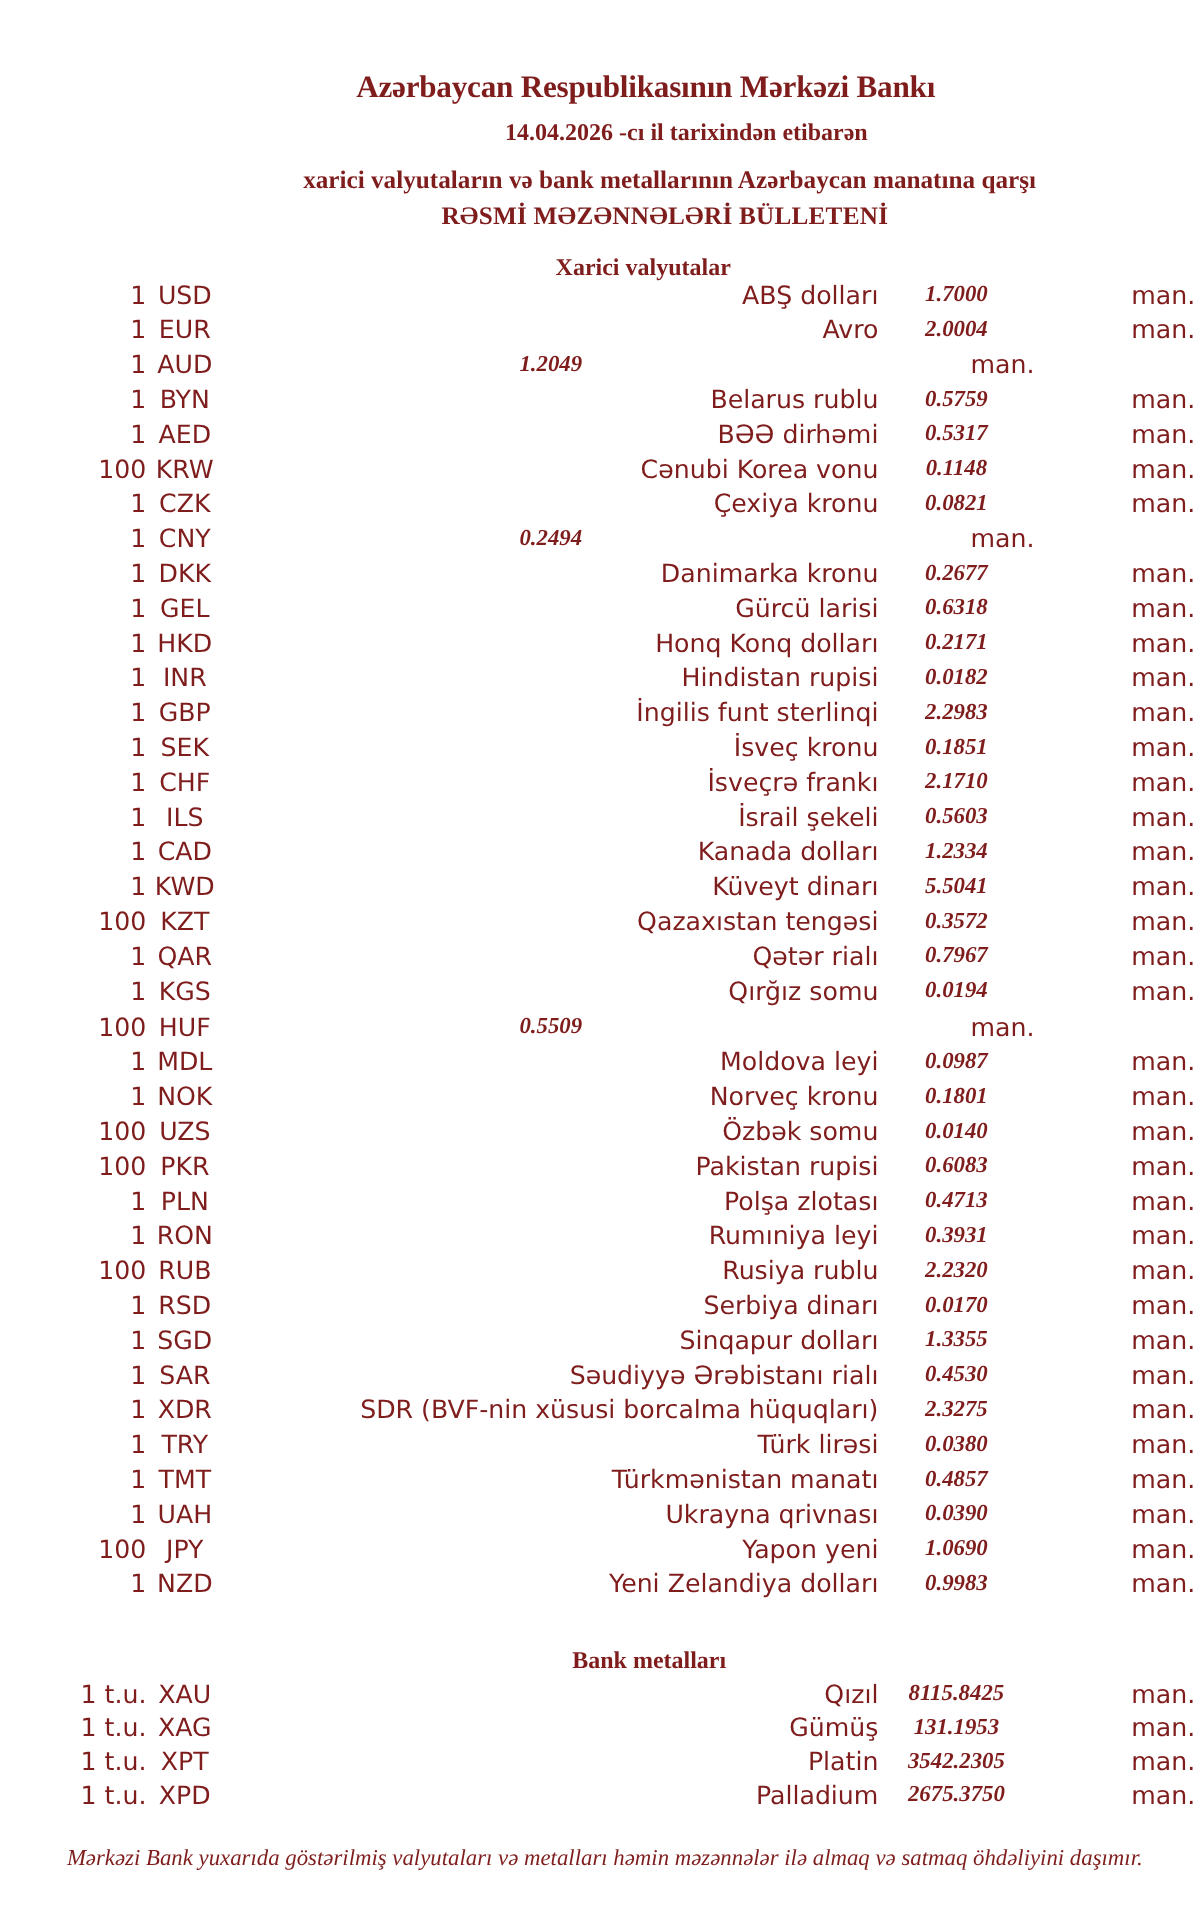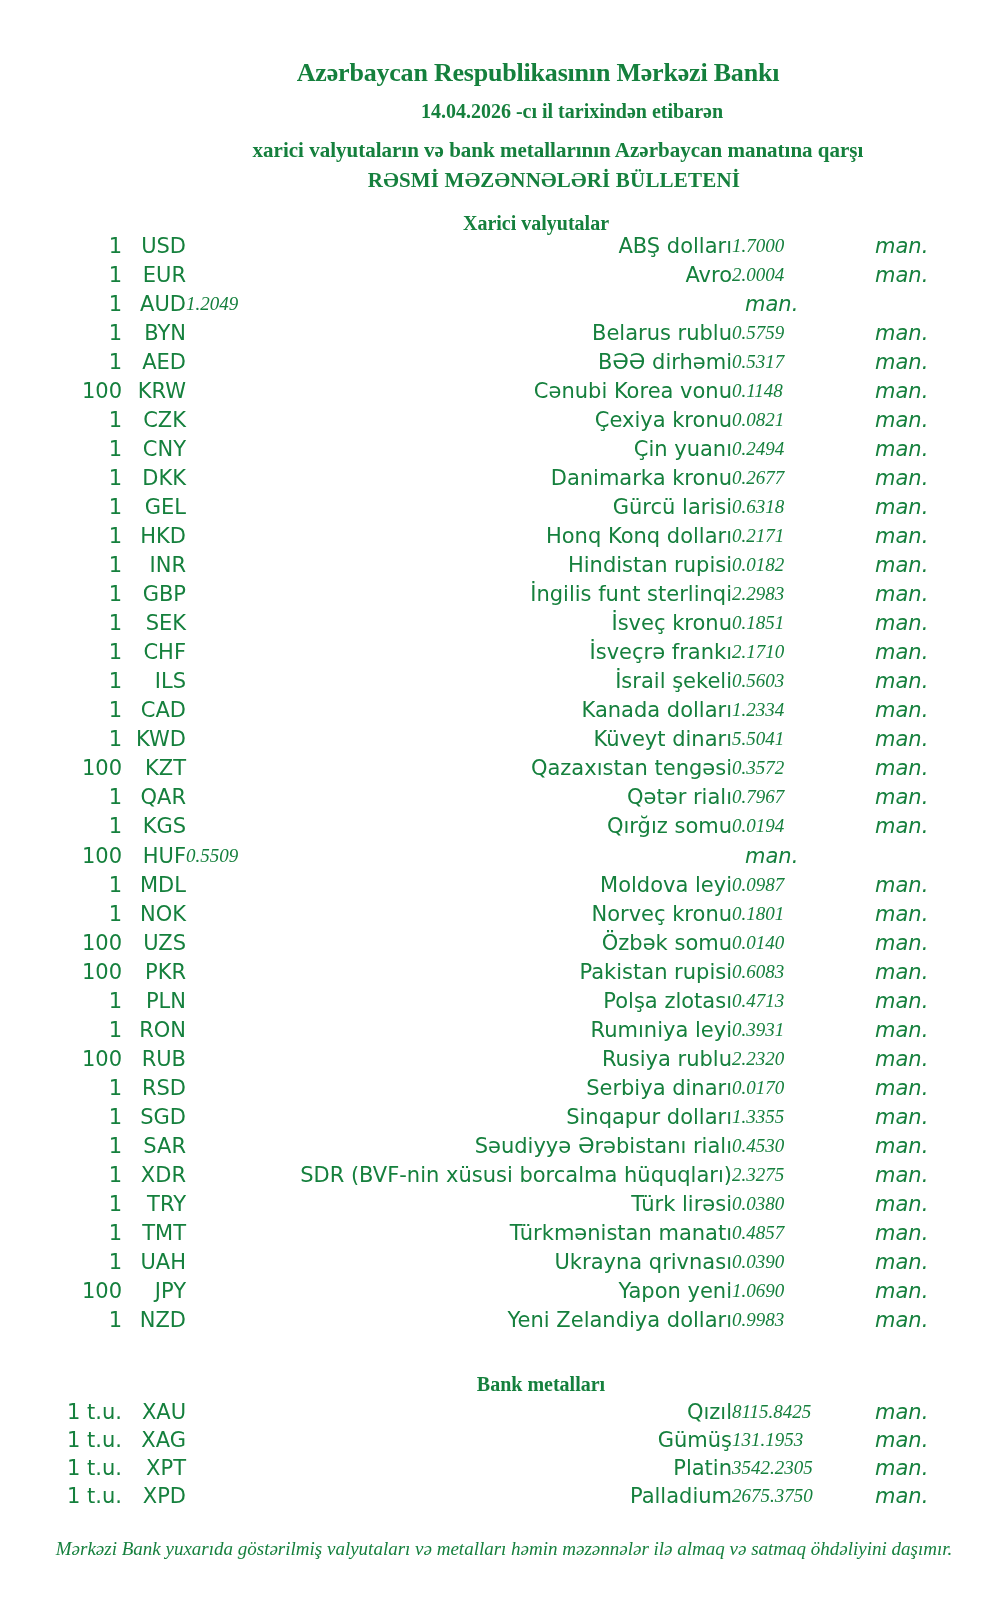--- a/index.html
+++ b/index.html
@@ -1,21 +1,21 @@
 <!DOCTYPE html>
 <html><head>
 <meta charset="utf-8">
 <style>
   html, body { margin:0; padding:0; background:#ffffff; }
   .page {
     position:relative;
     width:996px;
     height:1604px;
     background:#ffffff;
-    color:#15803d;
+    color:#7f1d1d;
     overflow:hidden;
     font-family:"DejaVu Sans", sans-serif;
   }
   .serif  { font-family:"Liberation Serif", serif; }
   .center { position:absolute; left:0; width:996px; text-align:center; margin:0; }
 
   .title        { top:58px;  font-size:26px; font-weight:bold; transform:translateX(40px); letter-spacing:-0.2px; }
   .date-line    { top:100px; font-size:20px; font-weight:bold; transform:translateX(74px); }
   .subtitle-1   { top:138px; font-size:21px; font-weight:bold; transform:translateX(60px); }
   .subtitle-2   { top:168px; font-size:21px; font-weight:bold; transform:translateX(56px); letter-spacing:0.2px; }
@@ -28,29 +28,29 @@
 
   .row {
     display:grid;
     grid-template-columns:122px 64px 546px 130px 134px;
     align-items:center;
   }
   .fx-table .row     { height:29.05px; }
   .metals-table .row { height:28px; }
 
   .cell-qty  { text-align:right;  font-size:21px; white-space:nowrap; }
-  .cell-code { text-align:right; font-size:21px; }
+  .cell-code { text-align:center; font-size:21px; }
   .cell-name { text-align:right;   font-size:21px; padding-left:4px; white-space:nowrap; }
   .cell-rate {
-    text-align:left; font-size:19px;
+    text-align:center; font-size:19px;
     font-family:"Liberation Serif", serif;
-    font-style:italic; font-weight:normal;
+    font-style:italic; font-weight:bold;
     white-space:nowrap;
   }
-  .cell-unit { text-align:left; font-size:21px; padding-left:13px;font-style:italic; }
+  .cell-unit { text-align:right; font-size:21px; padding-left:13px; }
 
   .footer {
     top:1538px;
     font-size:19px;
     font-style:italic;
     transform:translateX(6px);
     white-space:nowrap;
   }
 </style>
 </head>
@@ -113,21 +113,20 @@
       <div class="row">
     <span class="cell-qty">1</span>
     <span class="cell-code">CZK</span>
     <span class="cell-name">Çexiya kronu</span>
     <span class="cell-rate">0.0821</span>
     <span class="cell-unit">man.</span>
   </div>
       <div class="row">
     <span class="cell-qty">1</span>
     <span class="cell-code">CNY</span>
-    <span class="cell-name">Çin yuanı</span>
     <span class="cell-rate">0.2494</span>
     <span class="cell-unit">man.</span>
   </div>
       <div class="row">
     <span class="cell-qty">1</span>
     <span class="cell-code">DKK</span>
     <span class="cell-name">Danimarka kronu</span>
     <span class="cell-rate">0.2677</span>
     <span class="cell-unit">man.</span>
   </div>

